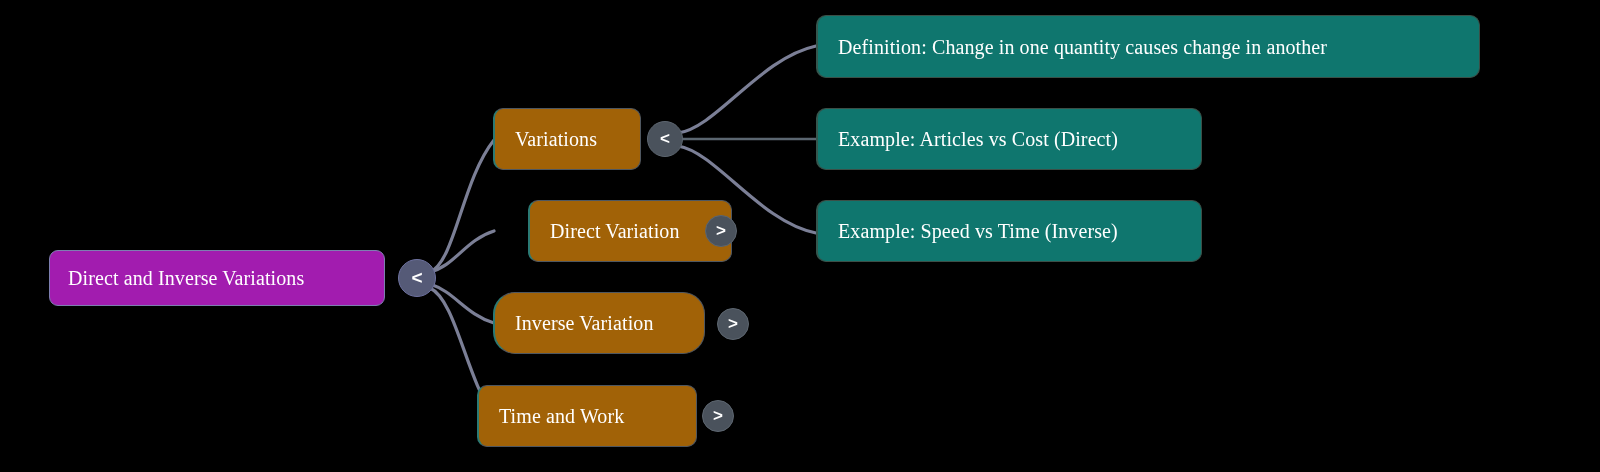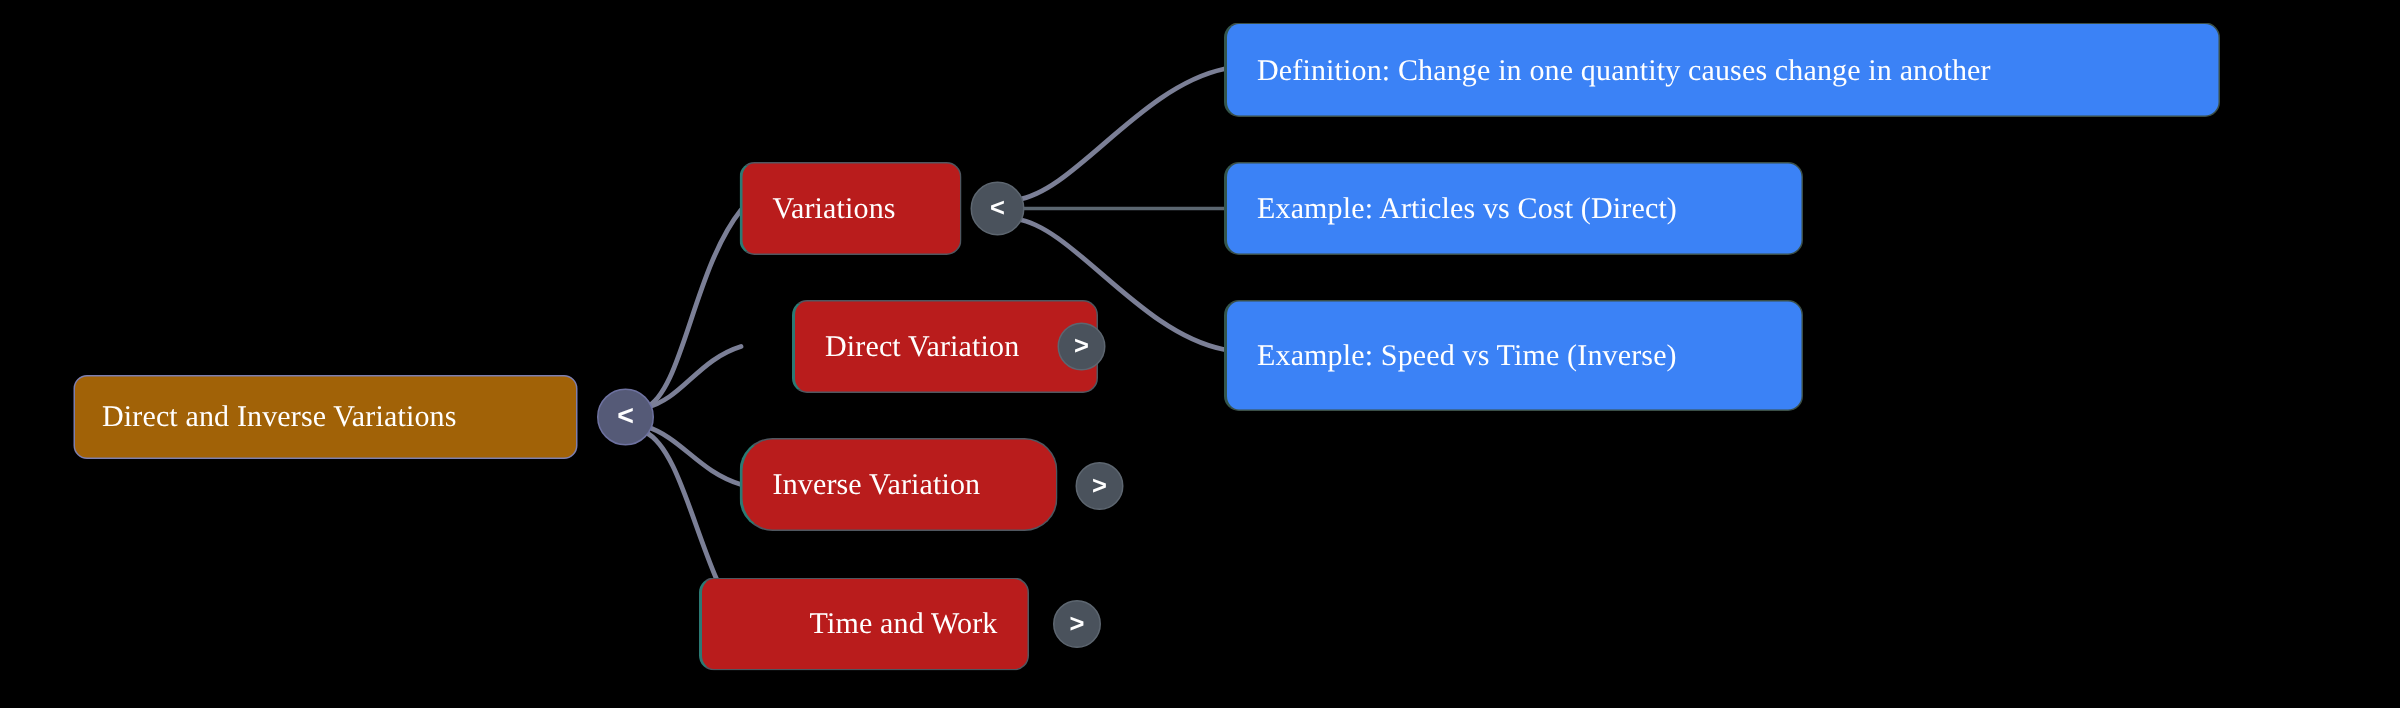--- a/index.html
+++ b/index.html
@@ -35,38 +35,38 @@
     color: #ffffff;
     white-space: nowrap;
     letter-spacing: 0.1px;
   }
   .node-label {
     display: block;
     line-height: 1.2;
   }
   
   .node.root {
-    background: #a16207;
+    background: #a21caf;
     border: 1px solid #7d7fb0;
     border-radius: 9px;
     padding: 0 18px;
     font-size: 20px;
   }
   
   .node.branch {
-    background: #b91c1c;
+    background: #a16207;
     border: 1px solid #4f5760;
     border-left: 2px solid #2b7a74;
     border-radius: 10px;
     padding: 0 20px;
     font-size: 20px;
   }
   
   .node.leaf {
-    background: #3b82f6;
+    background: #0f766e;
     border: 1px solid #3b4f47;
     border-left: 2px solid #34564d;
     border-radius: 10px;
     padding: 0 20px;
     font-size: 20px;
     align-items: center;
   }
   
   .toggle {
     position: absolute;
@@ -133,32 +133,32 @@
     <span>&gt;</span>
   </div>
 
   <div class="node branch" style="left:493px; top:292px; width:212px; height:62px;border-radius:22px;">
     <span class="node-label">Inverse Variation</span>
   </div>
   <div class="toggle branch-toggle" style="left:717px; top:308px; width:32px; height:32px;">
     <span>&gt;</span>
   </div>
 
-  <div class="node branch" style="left:466px; top:385px; width:220px; height:62px;justify-content:flex-end;">
+  <div class="node branch" style="left:477px; top:385px; width:220px; height:62px;">
     <span class="node-label">Time and Work</span>
   </div>
   <div class="toggle branch-toggle" style="left:702px; top:400px; width:32px; height:32px;">
     <span>&gt;</span>
   </div>
 
   <div class="node leaf" style="left:816px; top:15px; width:664px; height:63px;">
     <span class="node-label">Definition: Change in one quantity causes change in another</span>
   </div>
 
   <div class="node leaf" style="left:816px; top:108px; width:386px; height:62px;">
     <span class="node-label">Example: Articles vs Cost (Direct)</span>
   </div>
 
-  <div class="node leaf" style="left:816px; top:200px; width:386px; height:74px;">
+  <div class="node leaf" style="left:816px; top:200px; width:386px; height:62px;">
     <span class="node-label">Example: Speed vs Time (Inverse)</span>
   </div>
 
 </div>
 
 </body></html>

